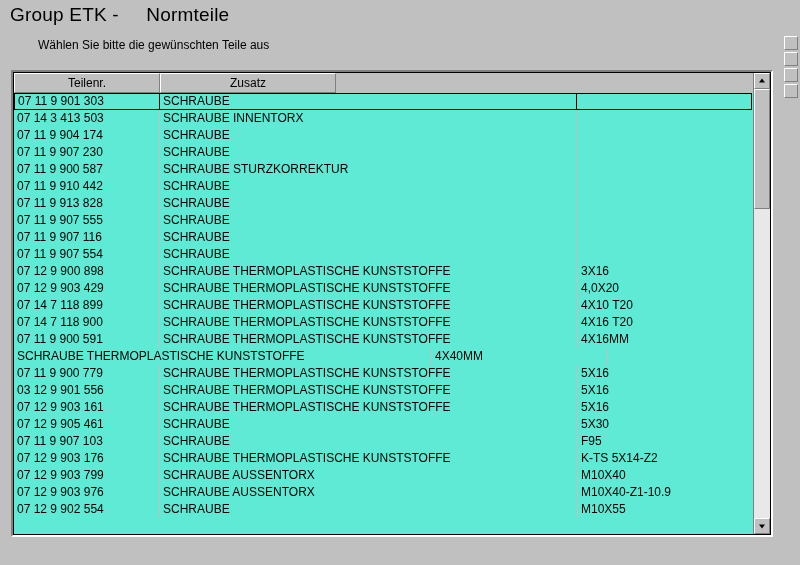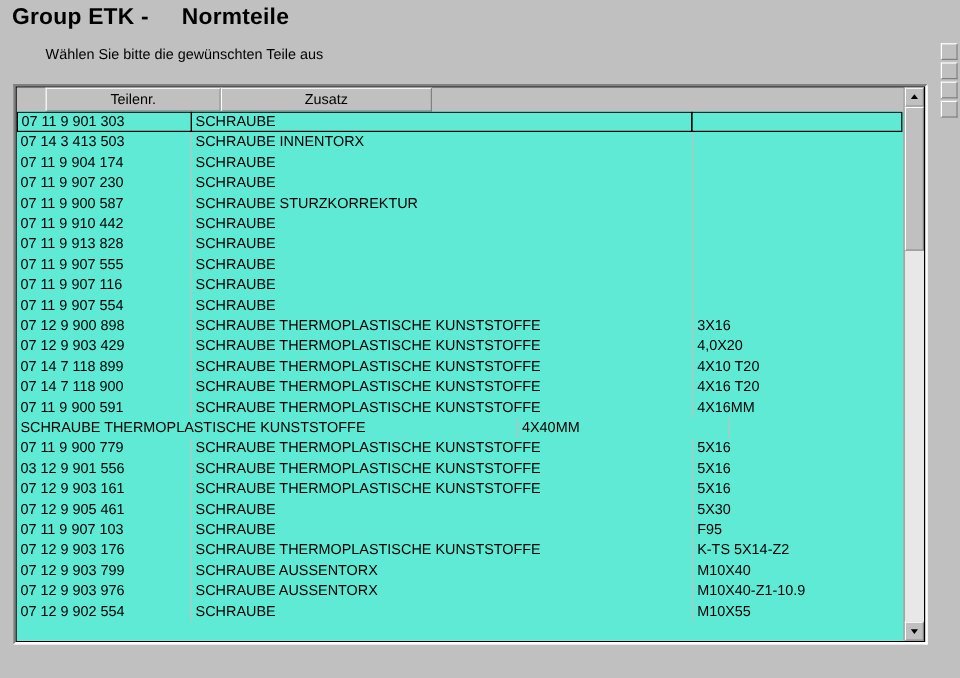--- a/index.html
+++ b/index.html
@@ -14,21 +14,21 @@
     font-size: 12px;
     color: #000000;
     overflow: hidden;
     position: relative;
   }
   .page-title {
     position: absolute;
     left: 10px;
     top: 4px;
     font-size: 19px;
-    font-weight: bold;
+    font-weight: normal;
     letter-spacing: 0.2px;
     white-space: pre;
   }
   .subtitle {
     position: absolute;
     left: 38px;
     top: 38px;
     font-size: 12px;
     color: #000000;
   }
@@ -49,21 +49,20 @@
     left: 0; top: 0; right: 0; bottom: 0;
     border: 1px solid #000000;
     box-sizing: border-box;
     overflow: hidden;
   }
   .header-row {
     display: flex;
     height: 20px;
     background: #c0c0c0;
     box-sizing: border-box;
-    padding-left: 24px;
   }
   .hcell {
     box-sizing: border-box;
     border-right: 1px solid #808080;
     border-bottom: 1px solid #808080;
     border-top: 1px solid #ffffff;
     border-left: 1px solid #ffffff;
     background: #c0c0c0;
     text-align: center;
     font-size: 12px;

